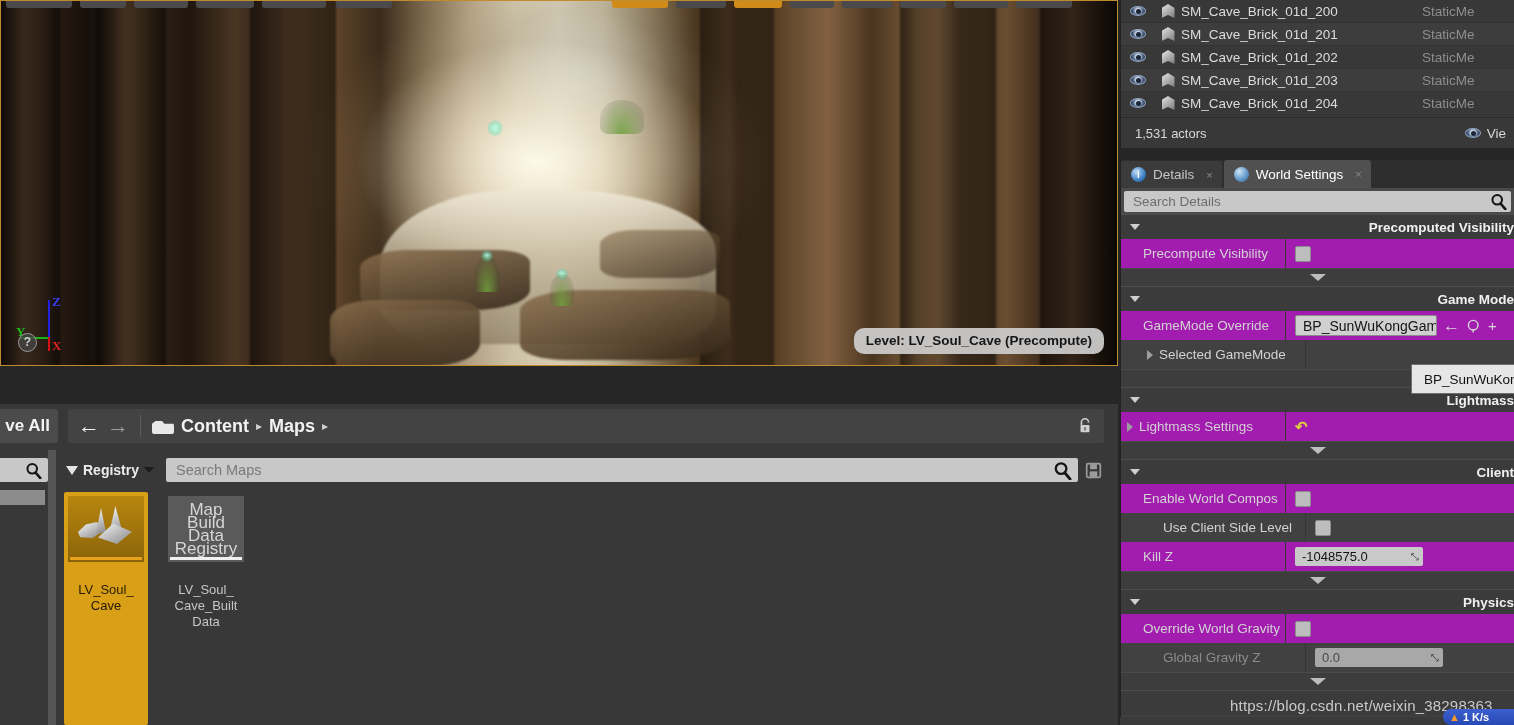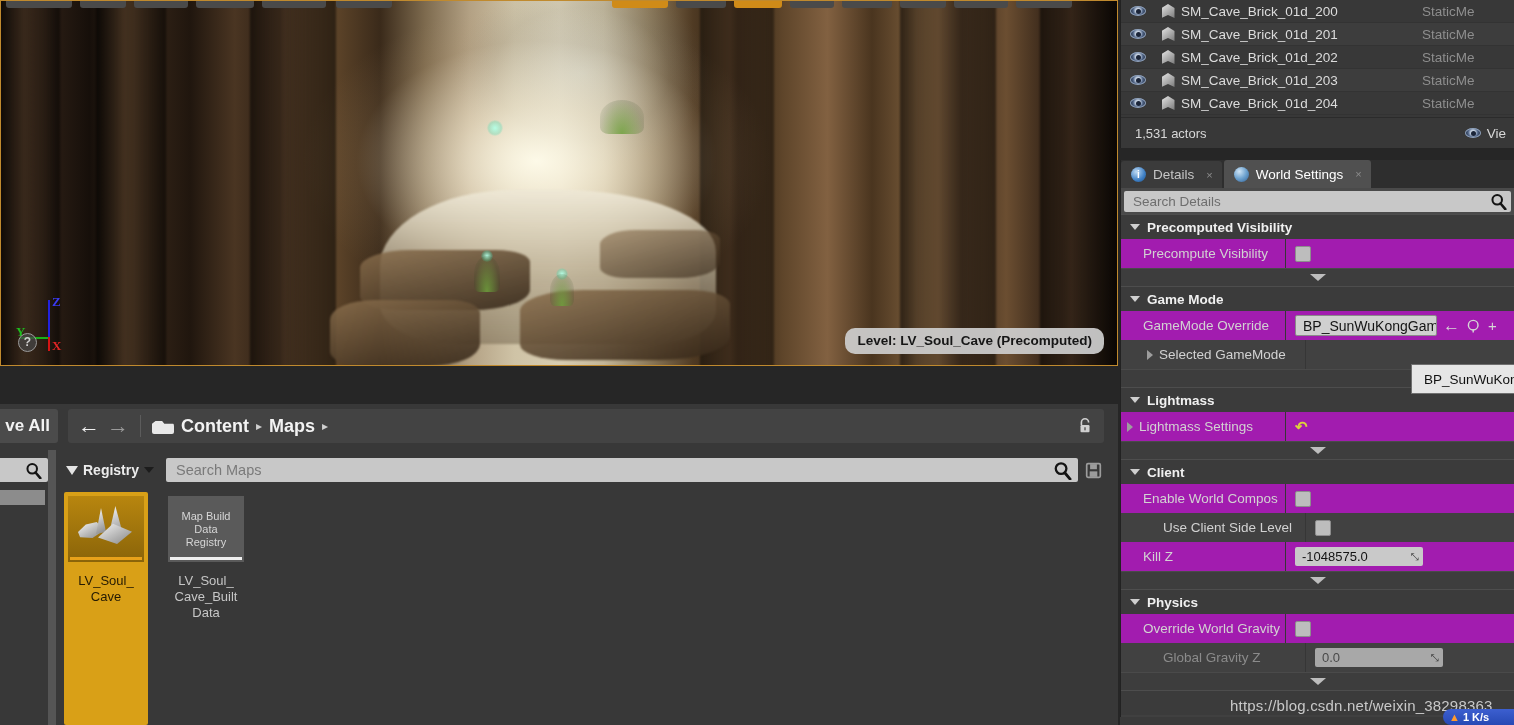--- a/index.html
+++ b/index.html
@@ -154,21 +154,21 @@
   #search-details-box {
     flex: 1; height: 21px; background: #c8c8c8; border-radius: 2px;
     display: flex; align-items: center; padding: 0 4px 0 9px;
   }
   #search-details-text { font-size: 13.5px; color: #6e6e6e; flex: 1; }
 
   .props-area { position: relative; height: 511px; overflow: hidden; }
   .cat-header {
     height: 25px; background: #3b3b3b; border-top: 1px solid #4d4d4d;
     display: flex; align-items: center; gap: 7px; padding-left: 9px;
-    font-weight: bold; font-size: 13.5px; color: #f0f0f0;
+    font-weight: bold; font-size: 13.5px; color: #f0f0f0; justify-content: space-between;
   }
   .tri-down {
     width: 0; height: 0; border-left: 5px solid transparent; border-right: 5px solid transparent;
     border-top: 6px solid #cfcfcf;
   }
   .tri-right {
     width: 0; height: 0; border-top: 5px solid transparent; border-bottom: 5px solid transparent;
     border-left: 6px solid #9d9d9d;
   }
   .prop-row {
@@ -294,24 +294,24 @@
   .level-art {
     position: absolute; left: 8px; top: 10px; width: 60px; height: 42px;
   }
   .level-art .shard {
     position: absolute; background: linear-gradient(150deg, #fafafa, #b9b9b9 55%, #868686);
   }
   .asset-barline { position: absolute; left: 2px; right: 2px; bottom: 2px; height: 3px; }
   .asset-barline.level { background: #e8a11a; }
   .asset-barline.data { background: #efefef; }
   .data-label {
-    font-size: 11px; line-height: 13px; color: #d6d6d6; text-align: center; padding: 0 4px;
+    font-size: 17px; line-height: 13px; color: #d6d6d6; text-align: center; padding: 0 4px;
   }
   .asset-name {
-    margin-top: 11px; font-size: 13px; line-height: 16px; text-align: center; width: 86px;
+    margin-top: 20px; font-size: 13px; line-height: 16px; text-align: center; width: 86px;
   }
   .asset-tile.selected .asset-name { color: #241a03; }
   .asset-tile .asset-name { color: #c6c6c6; }
 
   
   #annot-svg { position: absolute; inset: 0; pointer-events: none; z-index: 50; }
 
   
   #watermark {
     position: absolute; left: 1230px; top: 697px;
@@ -370,21 +370,21 @@
     <div id="axis-gizmo">
       <div class="ax-line" style="left:38px;top:8px;width:2px;height:38px;background:#2222dd;"></div>
       <div class="ax-line" style="left:10px;top:45px;width:30px;height:2px;background:#17b317;"></div>
       <div class="ax-line" style="left:38px;top:45px;width:2px;height:14px;background:#d41414;"></div>
       <div class="ax-label" style="left:42px;top:2px;color:#3a3aee;">Z</div>
       <div class="ax-label" style="left:6px;top:32px;color:#1dbe1d;">Y</div>
       <div class="ax-label" style="left:42px;top:46px;color:#e02525;">X</div>
       <div id="help-dot">?</div>
     </div>
 
-    <div id="level-label">Level:  LV_Soul_Cave (Precomputed)</div>
+    <div id="level-label">Level:  LV_Soul_Cave (Precompute)</div>
     <div id="viewport-border"></div>
   </div>
 
   <div id="outliner">
     <div id="outliner-rows">
         <div class="outl-row">
           <span class="eye-icon">
             <span class="eye-shape"></span>
           </span>
           <span class="mesh-icon">

